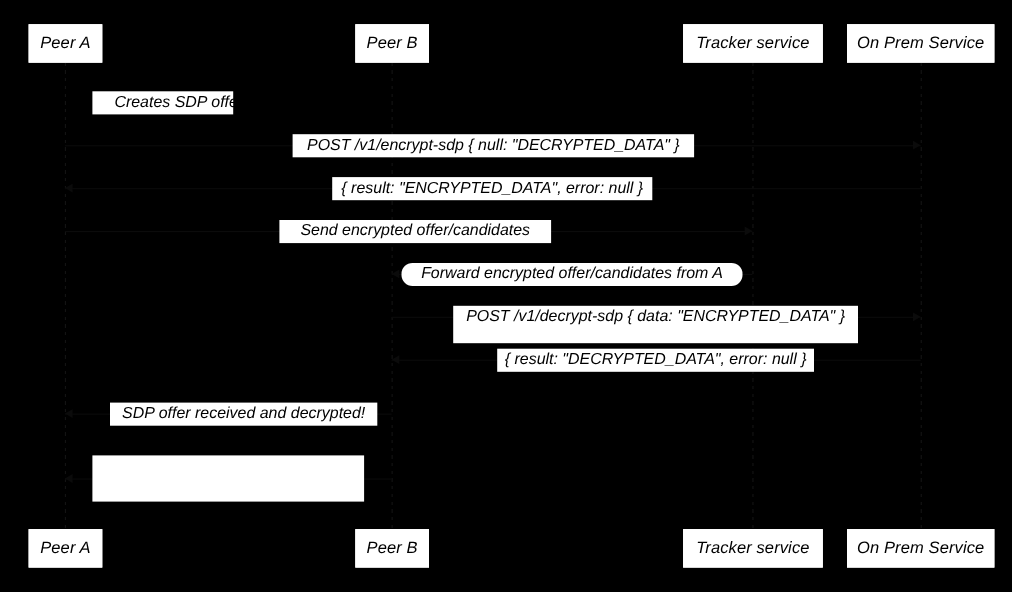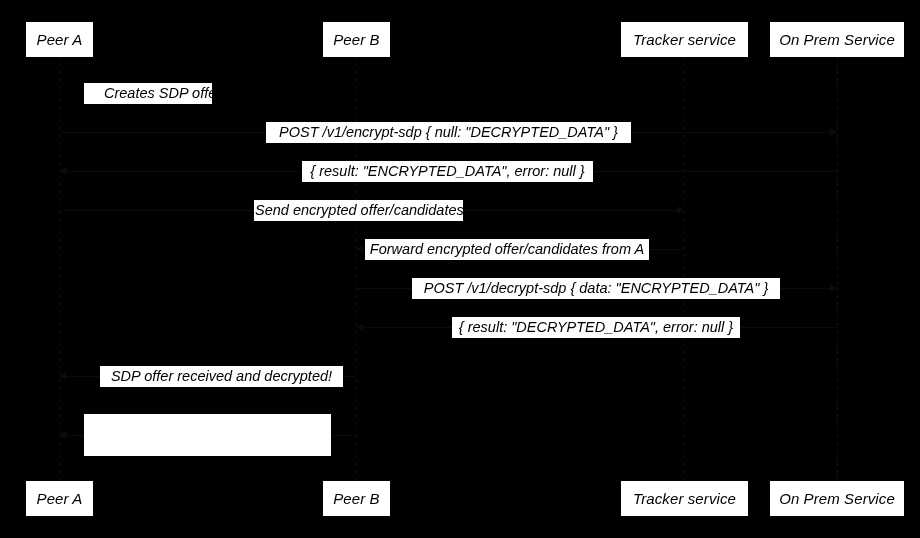--- a/index.html
+++ b/index.html
@@ -132,25 +132,25 @@
   <div class="actor-box" style="left:754px; top:22px; width:134px; height:35px;">
     <span>On Prem Service</span>
   </div>
 
   <div class="msg-label" style="left:68px; top:83px; width:128px; height:21px;padding-left:20px;">Creates SDP offer</div>
 
   <div class="msg-label" style="left:250px; top:122px; width:365px; height:21px;">POST /v1/encrypt-sdp { null: "DECRYPTED_DATA" }</div>
 
   <div class="msg-label" style="left:286px; top:161px; width:291px; height:21px;">{ result: "ENCRYPTED_DATA", error: null }</div>
 
-  <div class="msg-label" style="left:238px; top:200px; width:209px; height:21px;">Send encrypted offer/candidates</div>
+  <div class="msg-label" style="left:238px; top:200px; width:247px; height:21px;">Send encrypted offer/candidates</div>
 
-  <div class="msg-label" style="left:349px; top:239px; width:284px; height:21px;">Forward encrypted offer/candidates from A</div>
+  <div class="msg-label" style="left:349px; top:239px; width:310px; height:21px;border-radius:10px;">Forward encrypted offer/candidates from A</div>
 
-  <div class="msg-label" style="left:396px; top:278px; width:368px; height:21px;">POST /v1/decrypt-sdp { data: "ENCRYPTED_DATA" }</div>
+  <div class="msg-label" style="left:396px; top:278px; width:368px; height:34px;">POST /v1/decrypt-sdp { data: "ENCRYPTED_DATA" }</div>
 
   <div class="msg-label" style="left:436px; top:317px; width:288px; height:21px;">{ result: "DECRYPTED_DATA", error: null }</div>
 
   <div class="msg-label" style="left:72px; top:366px; width:243px; height:21px;margin-left:12px;">SDP offer received and decrypted!</div>
 
   <div class="msg-label two-line" style="left:68px; top:414px; width:247px; height:42px;">
     <div>Create SDP answer and send to An</div>
     <div>using the same mechanism</div>
   </div>
 

